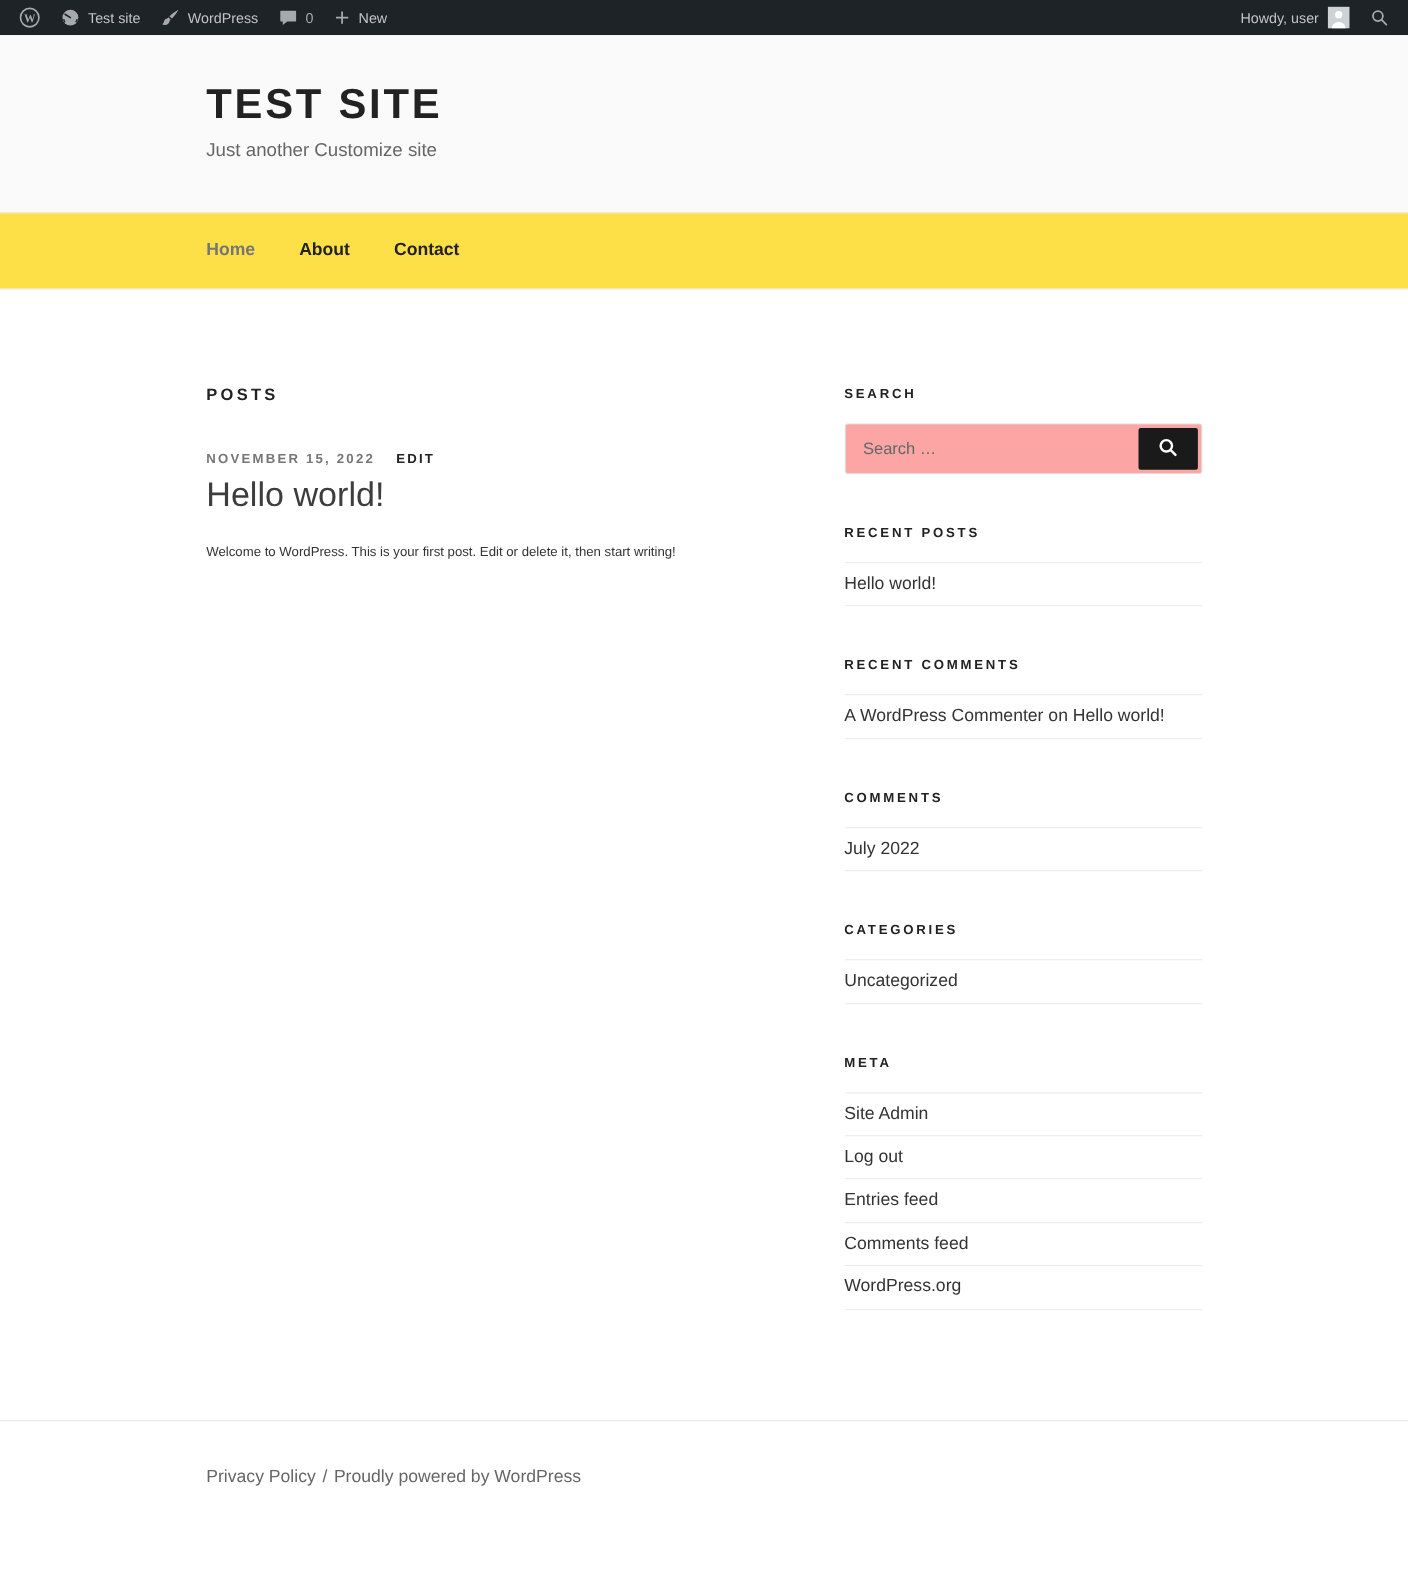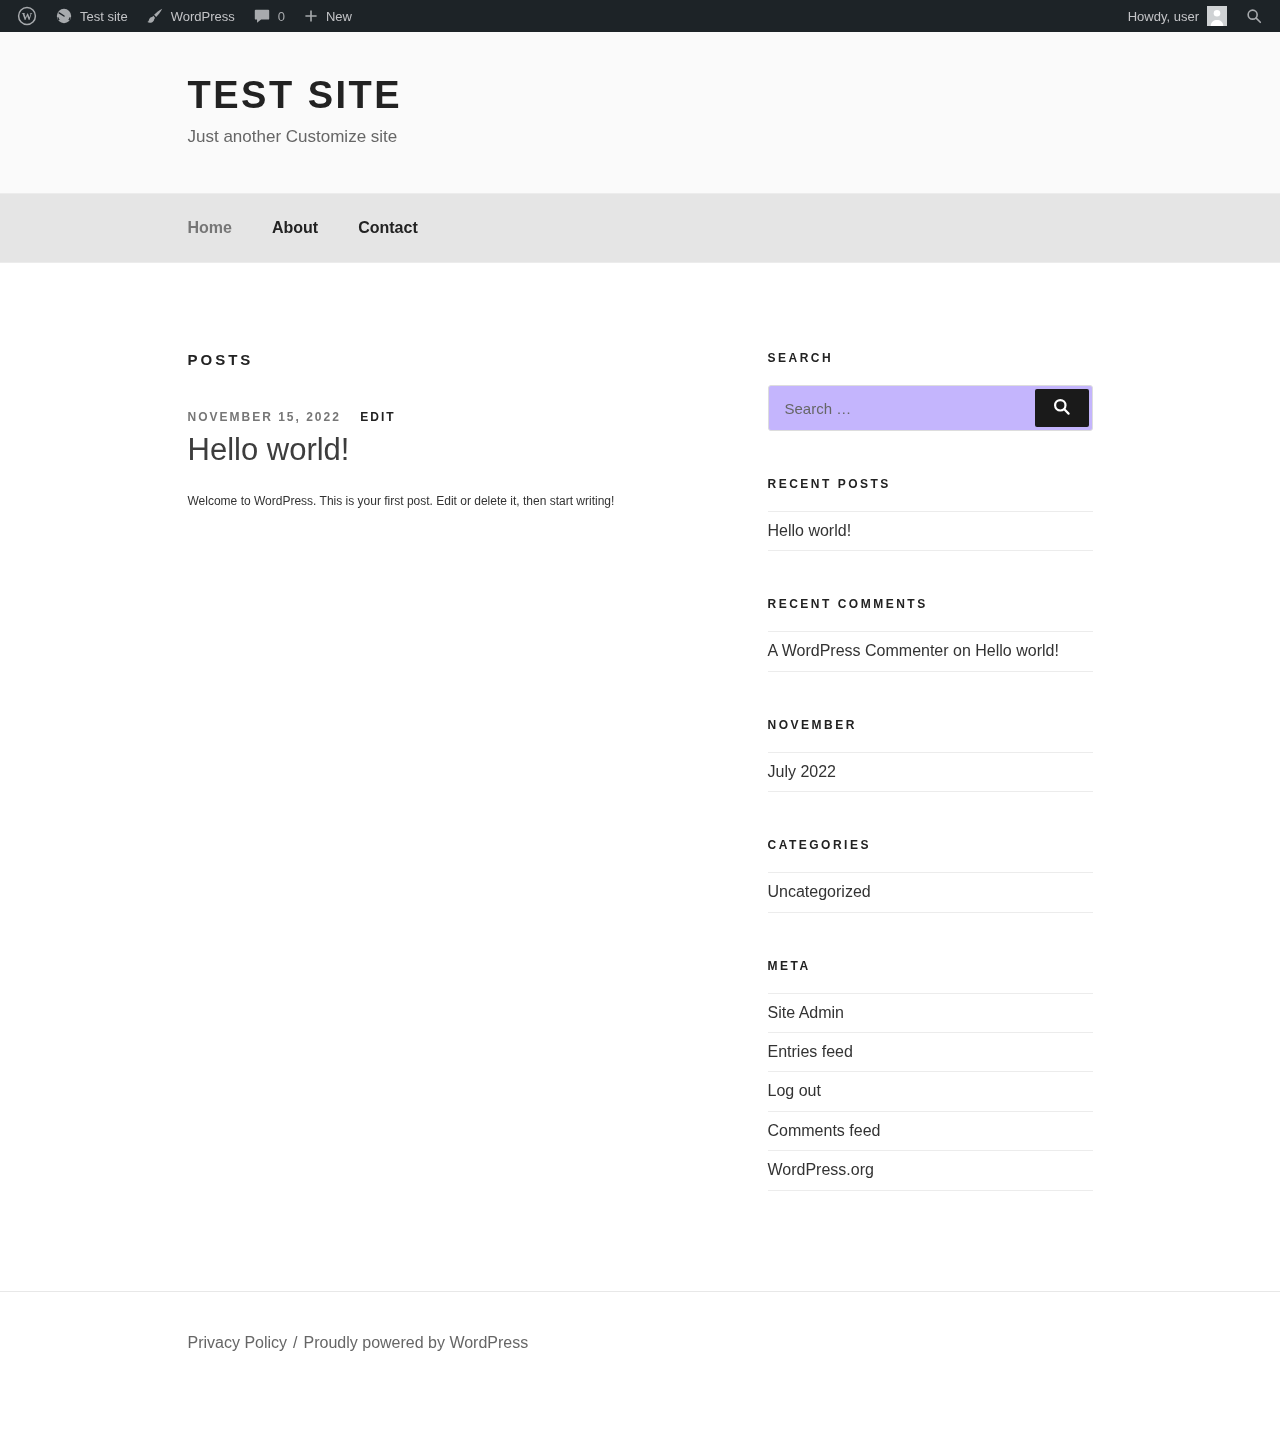--- a/index.html
+++ b/index.html
@@ -48,21 +48,21 @@
     cursor: pointer;
   }
   .site-tagline {
     margin: 10px 0 0;
     font-size: 17px;
     color: #666;
   }
 
   
   .main-nav {
-    background: #e5e5e5;
+    background: #fde047;
     border-top: 1px solid #ececec;
     border-bottom: 1px solid #ececec;
   }
   .main-nav .wrapper {
     height: 68px;
     display: flex;
     align-items: center;
   }
   .nav-item {
     font-size: 16px;
@@ -129,21 +129,21 @@
   .search-form { position: relative; }
   .search-input {
     width: 100%;
     height: 46px;
     border: 1px solid #ddd;
     border-radius: 3px;
     padding: 0 66px 0 16px;
     font-size: 15px;
     font-family: "Liberation Sans", sans-serif;
     color: #333;
-    background: #c4b5fd;
+    background: #fca5a5;
     outline: none;
   }
   .search-input::placeholder { color: #666; }
   .search-btn {
     position: absolute;
     top: 4px; right: 4px; bottom: 4px;
     width: 54px;
     background: #1a1a1a;
     border: none;
     border-radius: 2px;
@@ -304,21 +304,21 @@
     <section class="widget">
       <h4 class="widget-title">RECENT COMMENTS</h4>
       <ul>
         <li>
           <a>A WordPress Commenter</a><span> on </span><a>Hello world!</a>
         </li>
       </ul>
     </section>
 
     <section class="widget">
-      <h4 class="widget-title">NOVEMBER</h4>
+      <h4 class="widget-title">COMMENTS</h4>
       <ul>
         <li>
           <a>July 2022</a>
         </li>
       </ul>
     </section>
 
     <section class="widget">
       <h4 class="widget-title">CATEGORIES</h4>
       <ul>
@@ -328,24 +328,24 @@
       </ul>
     </section>
 
     <section class="widget">
       <h4 class="widget-title">META</h4>
       <ul>
         <li>
           <a>Site Admin</a>
         </li>
         <li>
+          <a>Log out</a>
+        </li>
+        <li>
           <a>Entries feed</a>
-        </li>
-        <li>
-          <a>Log out</a>
         </li>
         <li>
           <a>Comments feed</a>
         </li>
         <li>
           <a>WordPress.org</a>
         </li>
       </ul>
     </section>
 

